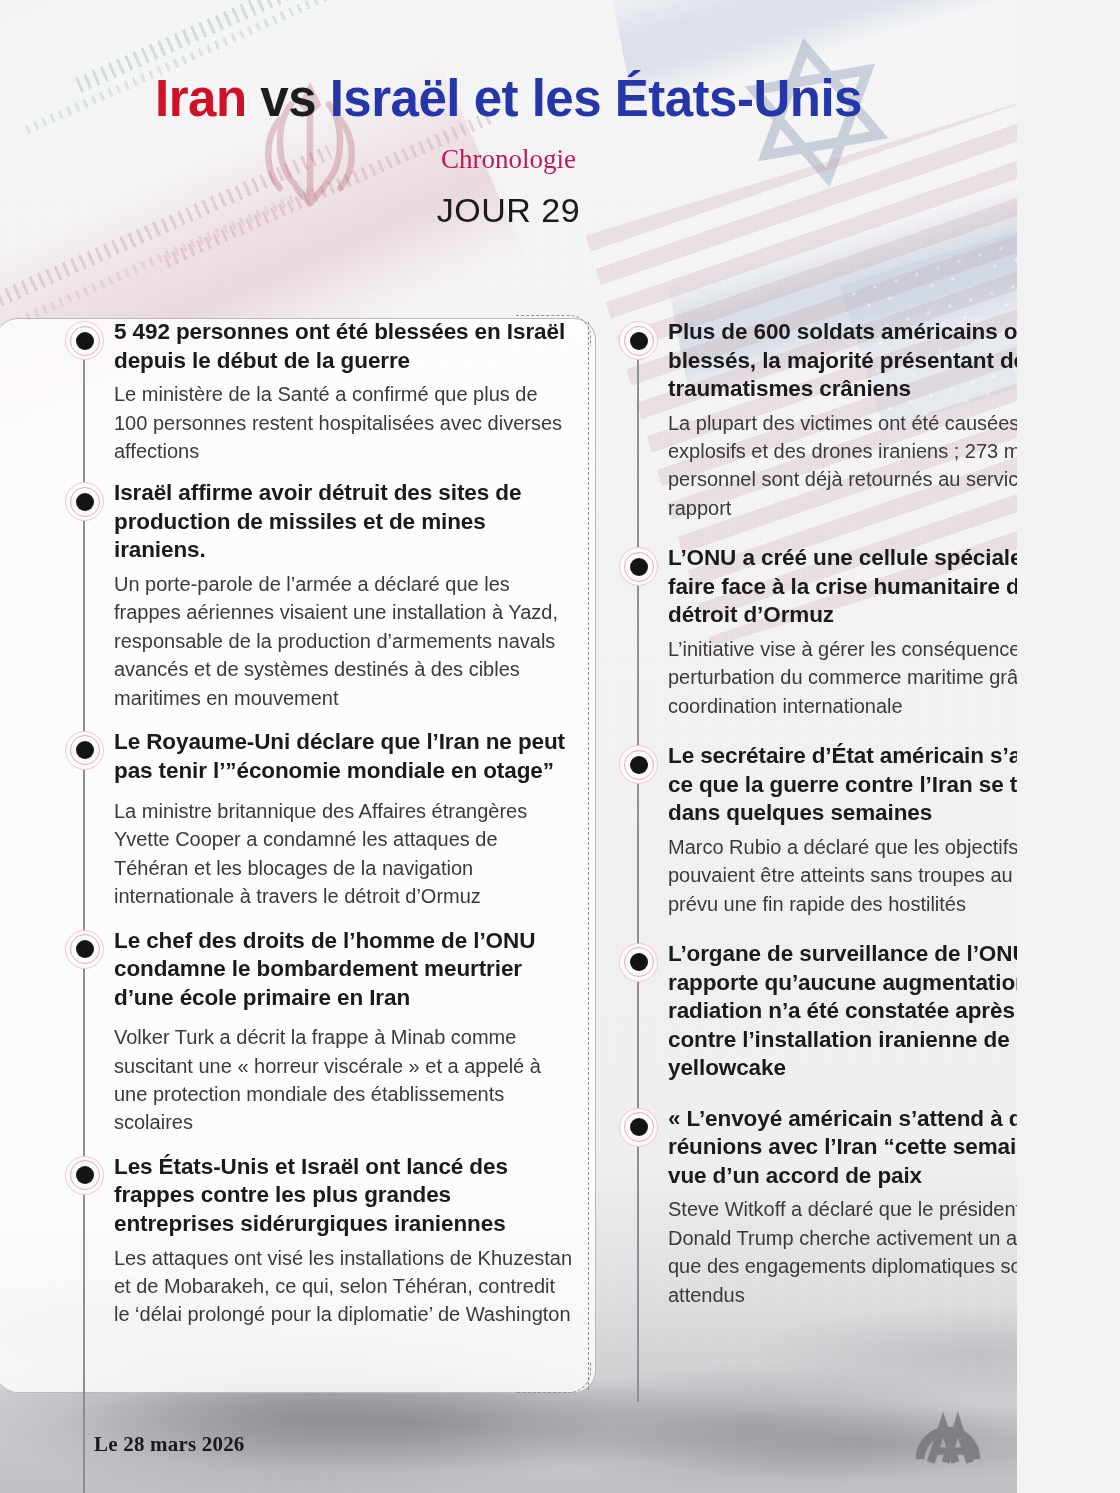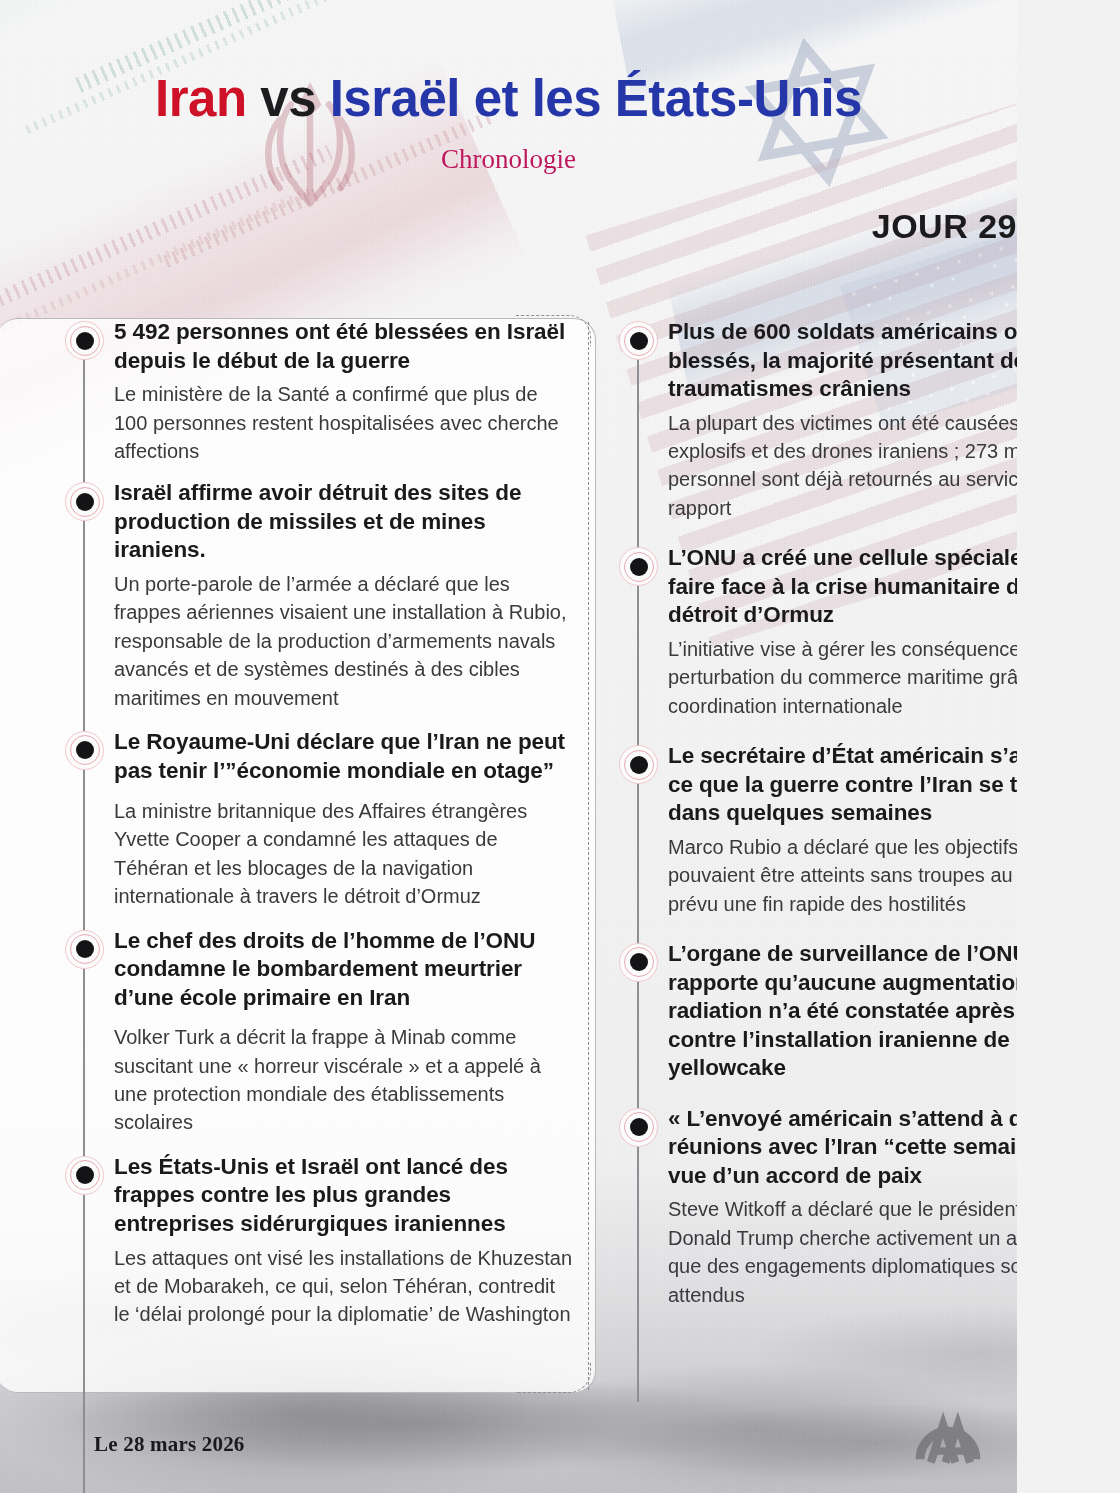--- a/index.html
+++ b/index.html
@@ -145,23 +145,22 @@
     white-space:nowrap;
   }
   .h-iran{color:#ce1127;}
   .h-vs{color:#1d1d1f;}
   .h-isr{color:#2536a8;}
   .subtitle{
     margin-top:18px;font-size:27px;color:#be185d;
     font-family:"Liberation Serif", serif;
   }
   .dayline{
-    margin-top:32px;font-size:34px;font-weight:bold;color:#1b1b1d;
+    margin-top:16px;font-size:34px;font-weight:normal;color:#1b1b1d;
     letter-spacing:.5px;
-    text-align:right;
   }
 
   
   .cols{
     position:absolute;left:16px;top:318px;width:1120px;height:1090px;z-index:5;text-decoration:underline;
   }
   .card{
     position:absolute;top:0;
     border-radius:22px;
     box-sizing:border-box;
@@ -310,31 +309,31 @@
     <div class="column col-left">
       <div class="tl-line"></div>
 
       <div class="item">
         <div class="bullet">
             <div class="ring">
               <div class="dot"></div>
             </div>
           </div>
         <h3 class="item-title">5 492 personnes ont été blessées en Israël depuis le début de la guerre</h3>
-        <p class="item-body">Le ministère de la Santé a confirmé que plus de 100 personnes restent hospitalisées avec cherche affections</p>
+        <p class="item-body">Le ministère de la Santé a confirmé que plus de 100 personnes restent hospitalisées avec diverses affections</p>
       </div>
 
       <div class="item">
         <div class="bullet">
             <div class="ring">
               <div class="dot"></div>
             </div>
           </div>
         <h3 class="item-title">Israël affirme avoir détruit des sites de production de missiles et de mines iraniens.</h3>
-        <p class="item-body">Un porte-parole de l’armée a déclaré que les frappes aériennes visaient une installation à Rubio, responsable de la production d’armements navals avancés et de systèmes destinés à des cibles maritimes en mouvement</p>
+        <p class="item-body">Un porte-parole de l’armée a déclaré que les frappes aériennes visaient une installation à Yazd, responsable de la production d’armements navals avancés et de systèmes destinés à des cibles maritimes en mouvement</p>
       </div>
 
       <div class="item">
         <div class="bullet">
             <div class="ring">
               <div class="dot"></div>
             </div>
           </div>
         <h3 class="item-title">Le Royaume-Uni déclare que l’Iran ne peut pas tenir l’”économie mondiale en otage”</h3>
         <p class="item-body">La ministre britannique des Affaires étrangères Yvette Cooper a condamné les attaques de Téhéran et les blocages de la navigation internationale à travers le détroit d’Ormuz</p>

